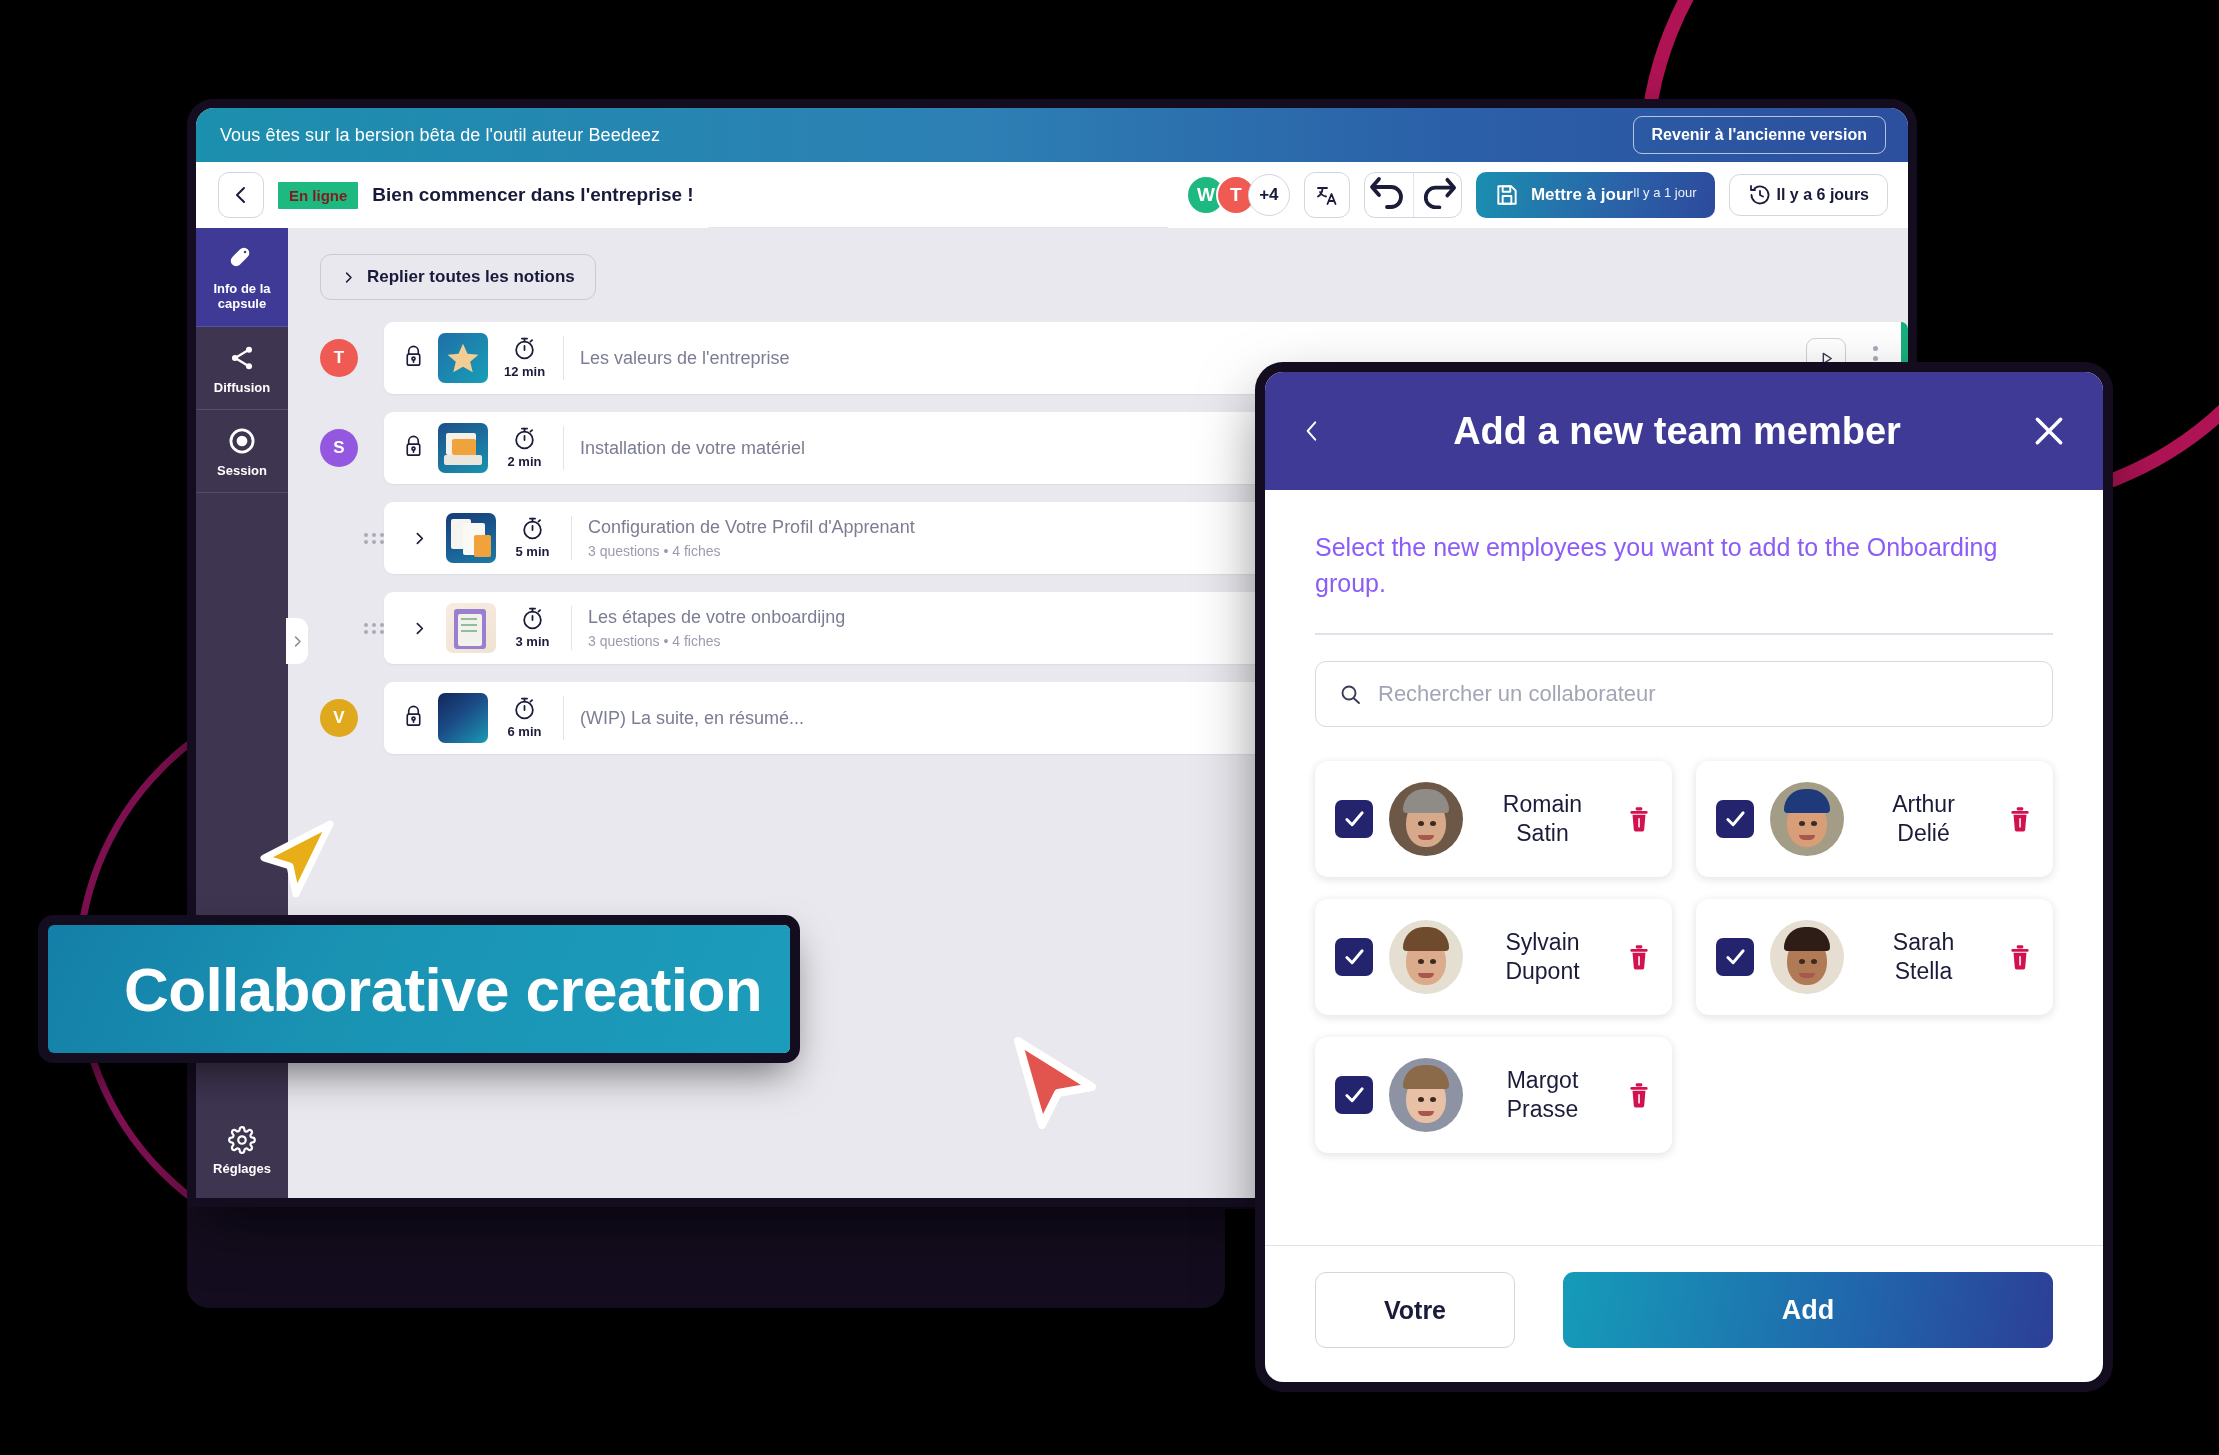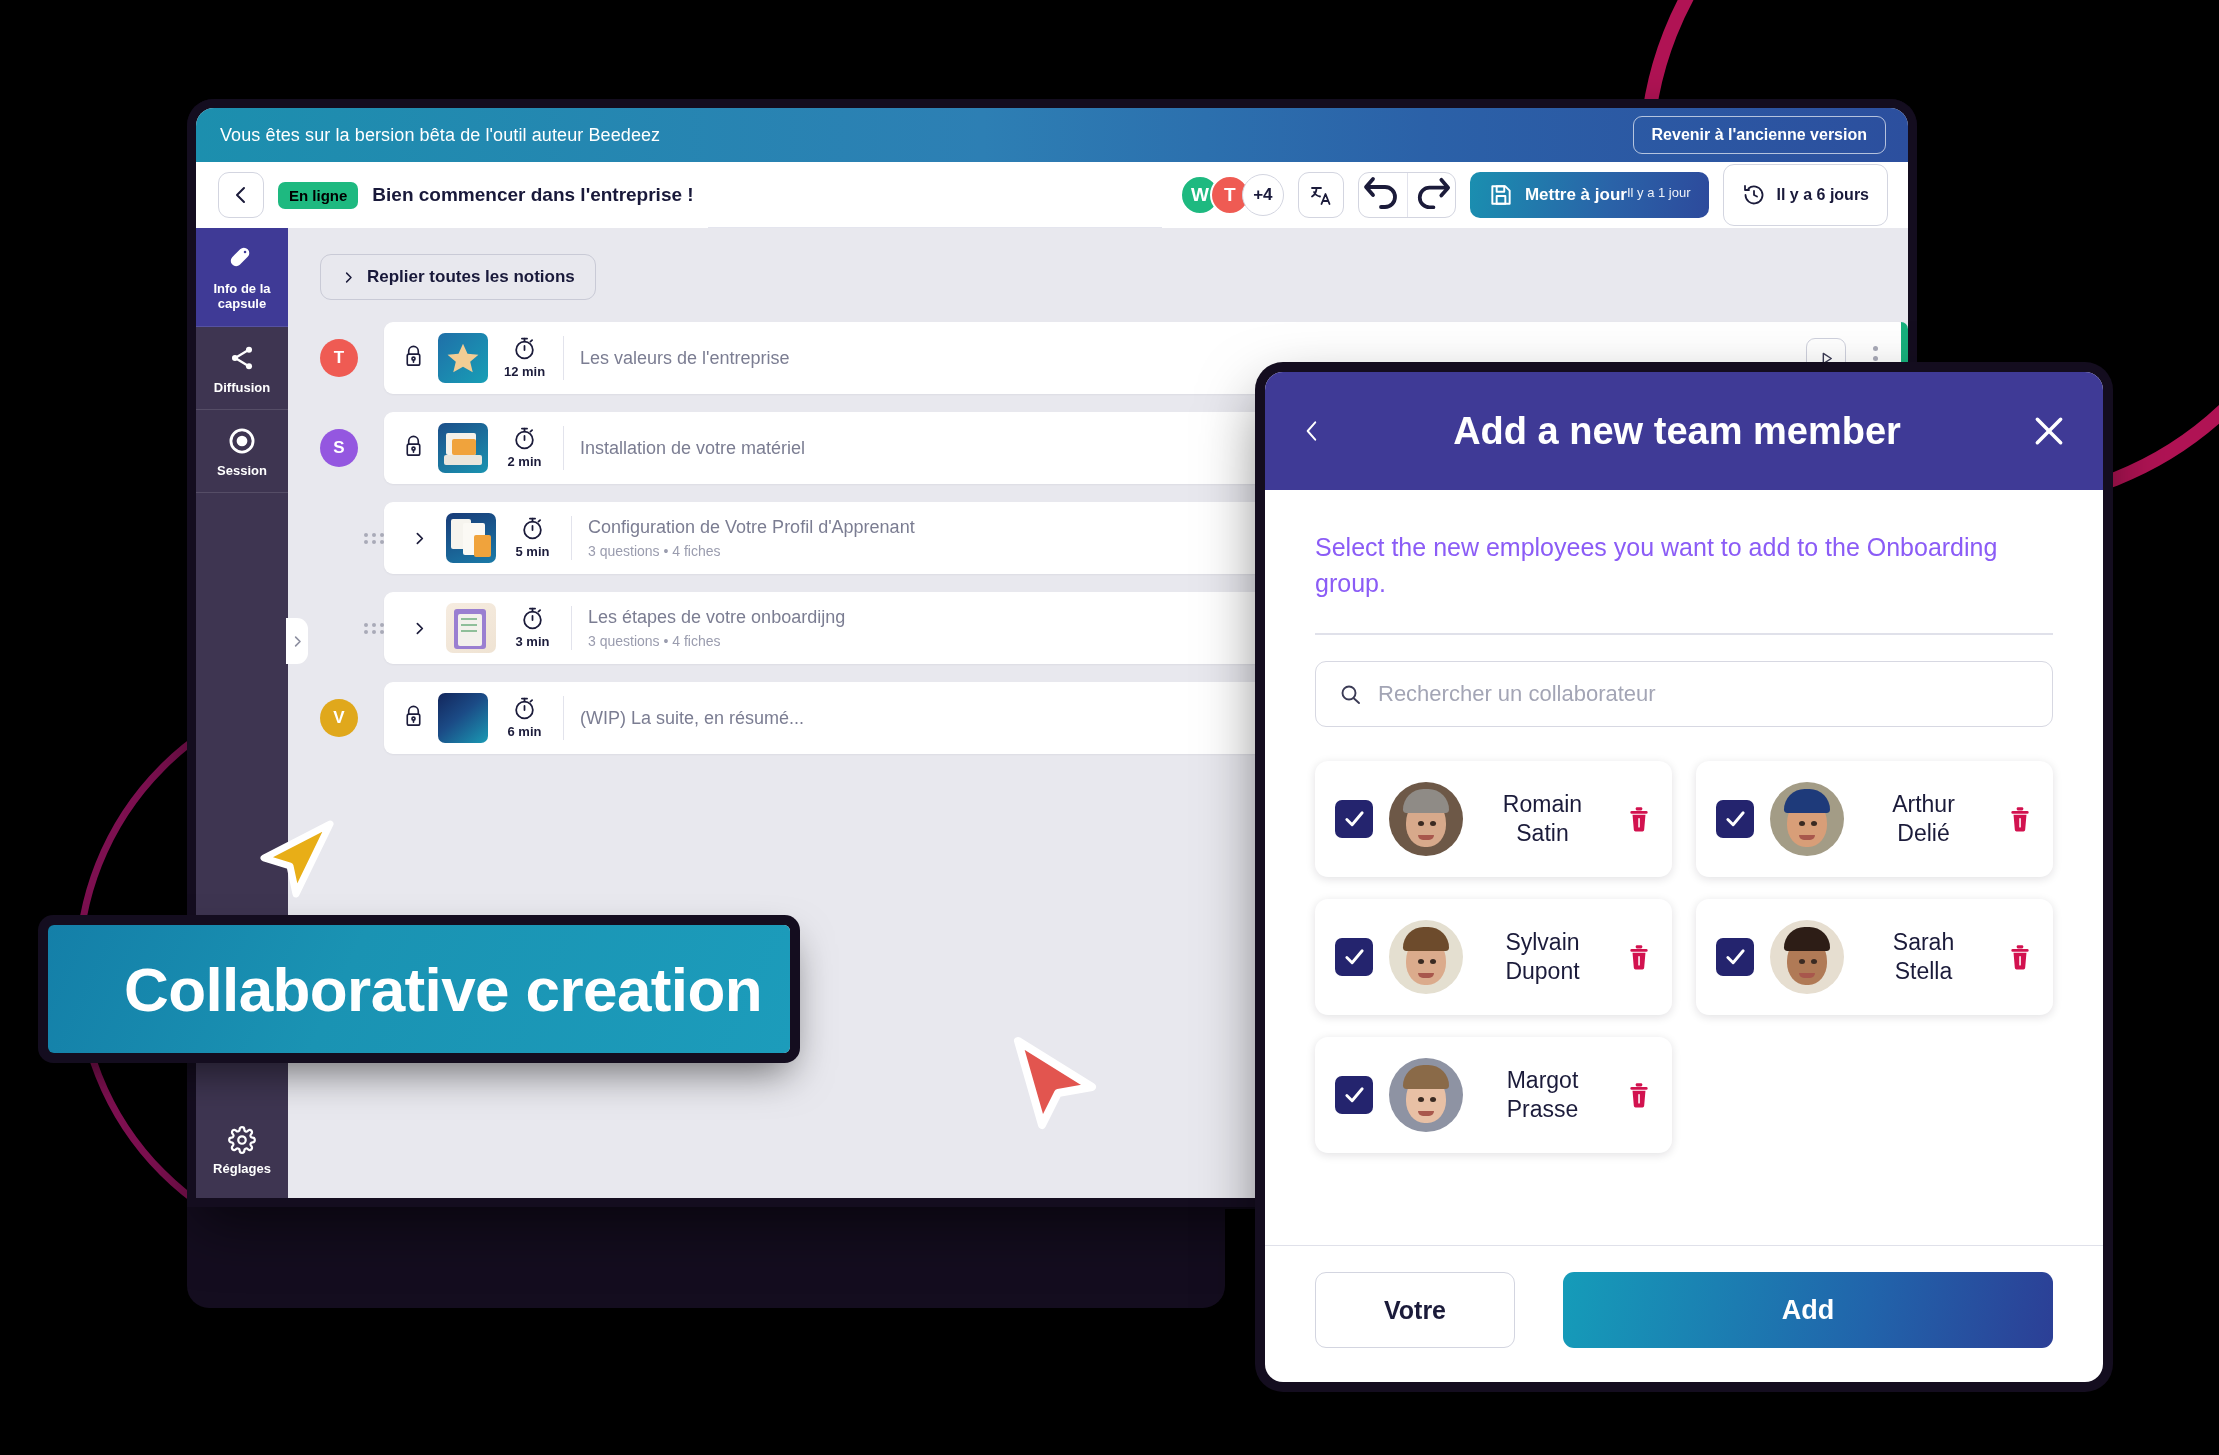--- a/index.html
+++ b/index.html
@@ -67,22 +67,22 @@
     height: 66px; background: #ffffff;
     display: flex; align-items: center; padding: 0 20px 0 22px; gap: 14px;
   }
   .sq-btn {
     width: 46px; height: 46px; border: 1.6px solid #d3d5e0; border-radius: 11px;
     background: #fff; display: flex; align-items: center; justify-content: center;
     cursor: pointer; flex: none;
   }
   .sq-btn svg { width: 24px; height: 24px; }
   .badge-online {
-    background: #1eb980; color: #000000; font-size: 15px; font-weight: 700;
-    padding: 5px 11px; border-radius: 7px; flex: none;
+    background: #1eb980; color: #7f1d1d; font-size: 15px; font-weight: 700;
+    padding: 5px 11px; border-radius: 1px; flex: none;
   }
   .doc-title { font-size: 19px; font-weight: 700; color: #19193a; white-space: nowrap; }
   .toolbar-spacer { flex: 1 1 auto; border-bottom: 1.5px solid #e4e5ee; height: 100%; }
   .avatars { display: flex; align-items: center; margin-left: 4px; flex: none; }
   .av {
     width: 40px; height: 40px; border-radius: 50%;
     color: #fff; font-size: 19px; font-weight: 700;
     display: flex; align-items: center; justify-content: center;
     border: 2.5px solid #fff; margin-left: -10px;
   }
@@ -102,21 +102,21 @@
   .undo-group > div + div { border-left: 1.5px solid #e2e3ec; }
   .save-btn {
     display: flex; align-items: center; gap: 11px;
     background: linear-gradient(100deg, #1a8fb0 0%, #2a63a8 58%, #2d4a9c 100%);
     color: #fff; border-radius: 10px; height: 46px; padding: 0 18px; cursor: pointer; flex: none;
   }
   .save-btn .lines { display: flex; line-height: 1.08; }
   .save-btn .l1 { font-size: 17px; font-weight: 700; }
   .save-btn .l2 { font-size: 13px; opacity: .92; }
   .hist-btn {
-    display: flex; align-items: center; gap: 11px; height: 62px; padding: 0 18px;
+    display: flex; align-items: center; gap: 5px; height: 42px; padding: 0 18px;
     border: 1.6px solid #d3d5e0; border-radius: 11px; background: #fff;
     font-size: 16px; font-weight: 600; color: #19193a; cursor: pointer; flex: none;
   }
 
   
   .body-row { display: flex; height: calc(100% - 120px); }
   .sidebar {
     width: 92px; background: #3e3551; flex: none;
     display: flex; flex-direction: column; justify-content: space-between;
     padding-bottom: 22px; position: relative;

